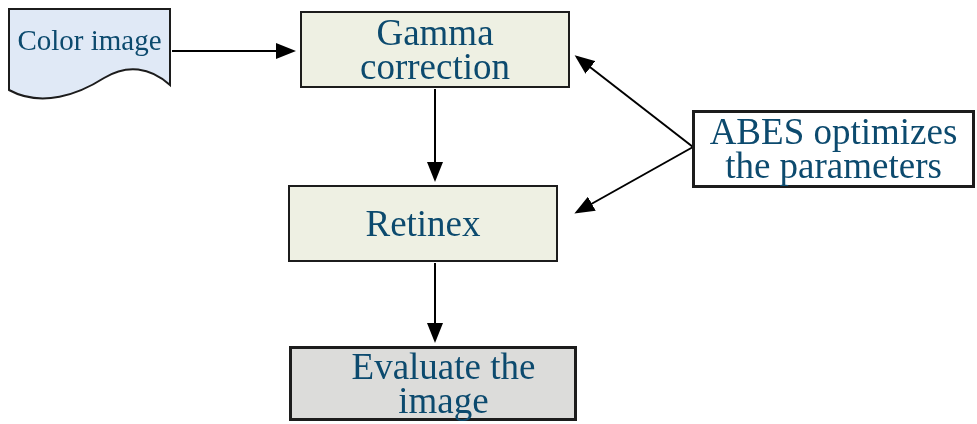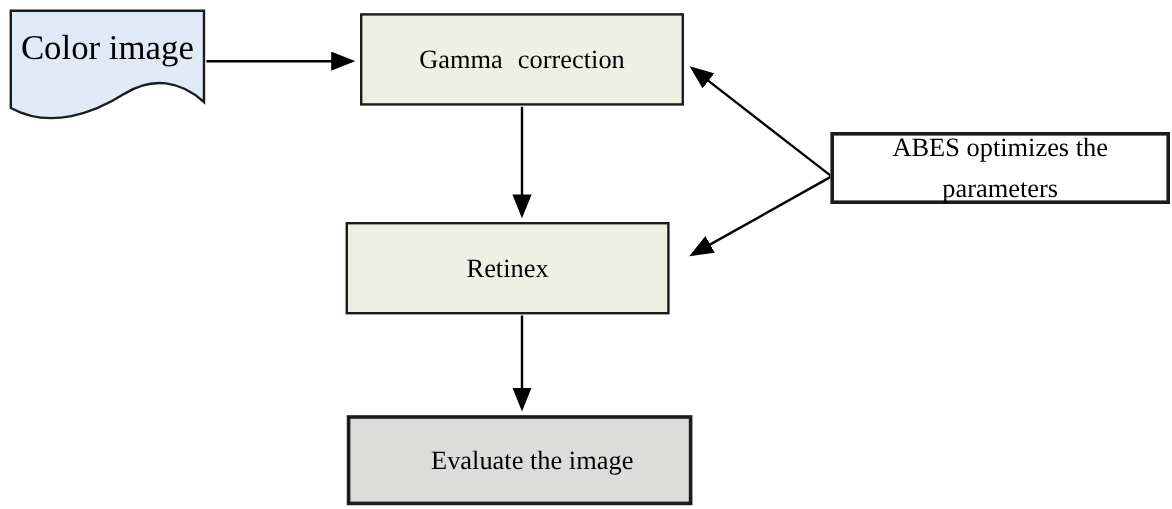--- a/index.html
+++ b/index.html
@@ -6,36 +6,36 @@
     margin: 0;
     padding: 0;
     background: #ffffff;
   }
   .canvas {
     position: relative;
     width: 977px;
     height: 424px;
     background: #ffffff;
     font-family: "Liberation Serif", "DejaVu Serif", serif;
-    color: #000000;
+    color: #0c4a6e;
     overflow: hidden;
   }
   .edges-layer {
     position: absolute;
     left: 0; top: 0;
     width: 977px; height: 424px;
   }
   .node {
     position: absolute;
     display: flex;
     align-items: center;
     justify-content: center;
     text-align: center;
     box-sizing: border-box;
-    font-size: 22px;
+    font-size: 37px;
     line-height: 34px;
   }
   .node-rect {
     border: 2.5px solid #1c1c1c;
   }
   .node-gamma {
     left: 300px; top: 11px;
     width: 270px; height: 77px;
     word-spacing: 7px;
   }
@@ -43,21 +43,21 @@
     left: 288px; top: 185px;
     width: 270px; height: 77px;
   }
   .node-evaluate {
     left: 289px; top: 346px;
     width: 288px; height: 75px;
     border-width: 3px;
   }
   .node-abes {
     left: 692px; top: 110px;
-    width: 283px; height: 60px;
+    width: 283px; height: 78px;
     border-width: 3px;
     padding: 0 10px;
   }
   .node-doc-label {
     position: absolute;
     left: 8px; top: 16px;
     width: 163px; height: 48px;
     display: flex;
     align-items: center;
     justify-content: center;

